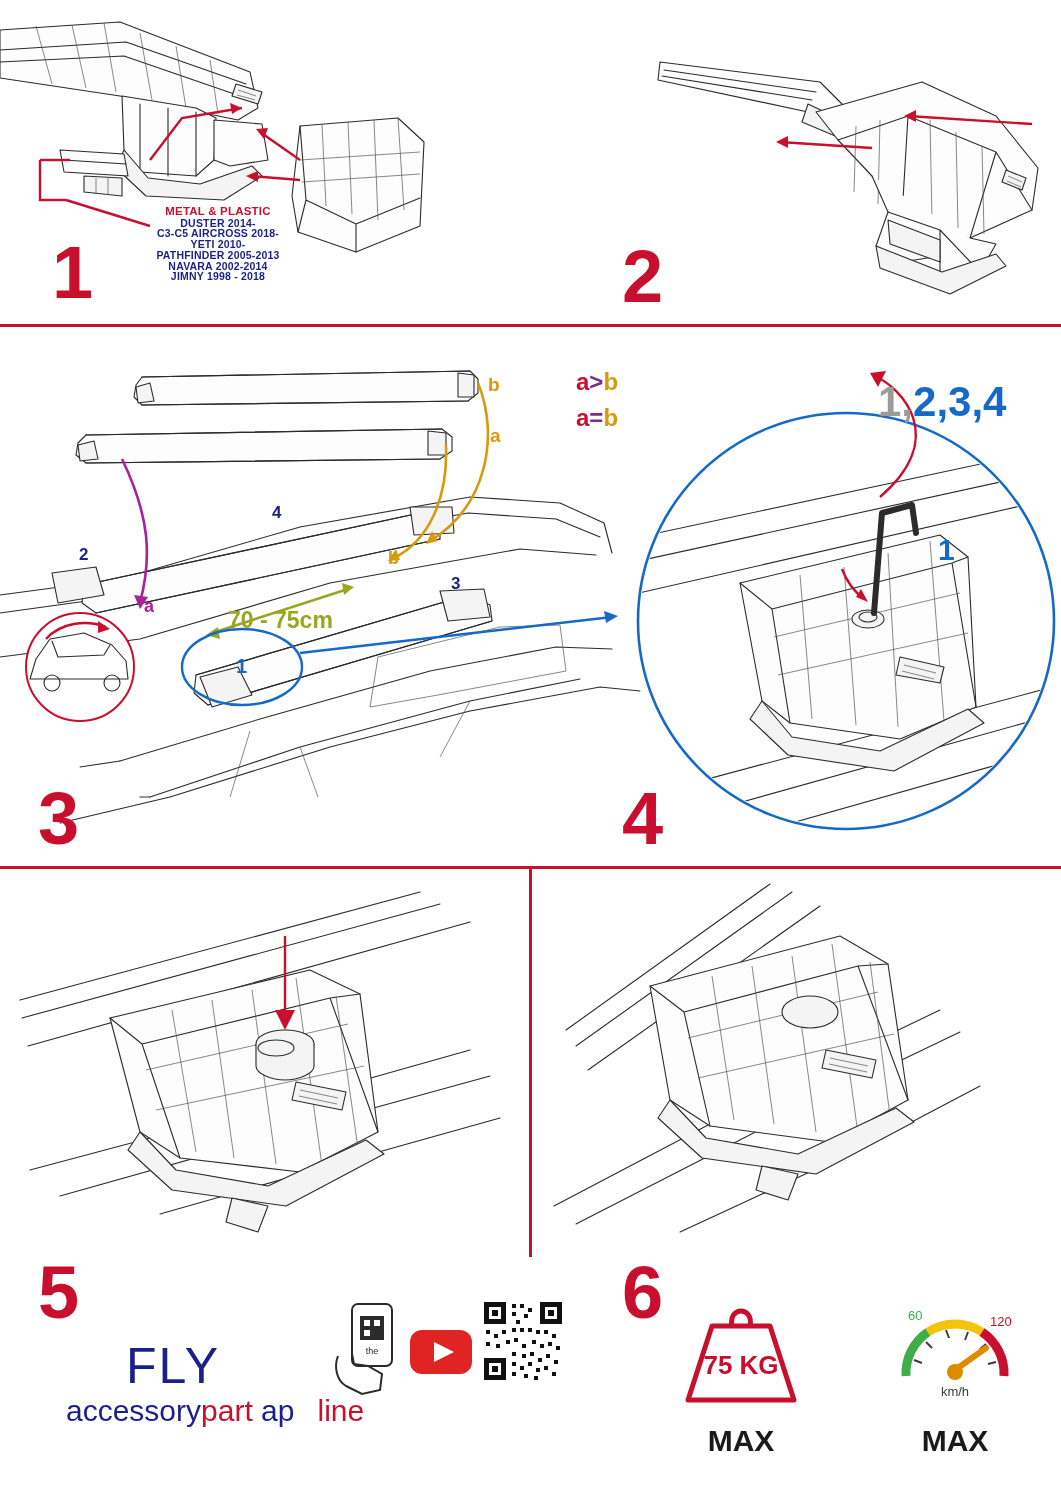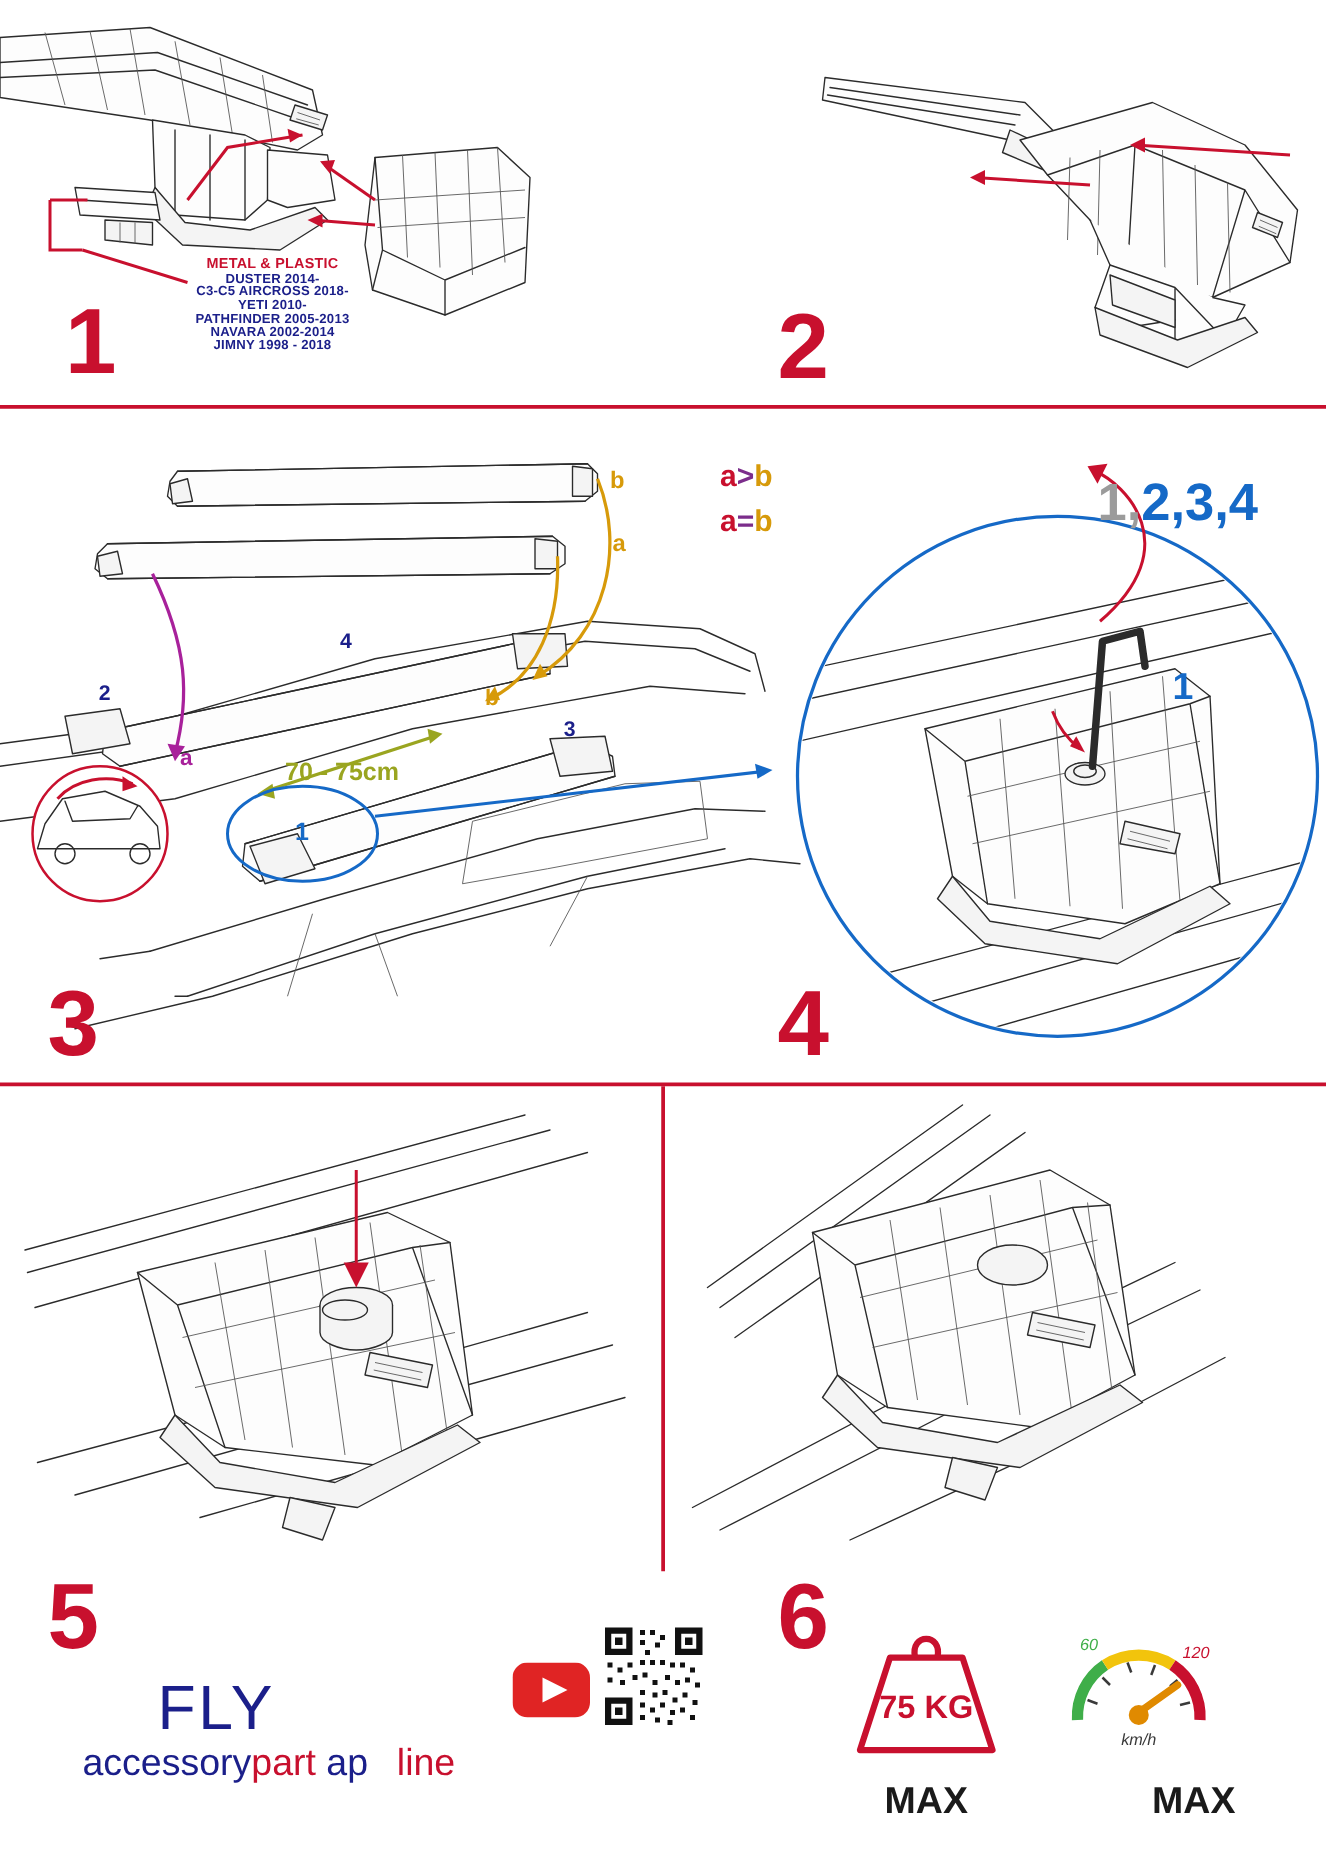--- a/index.html
+++ b/index.html
@@ -17,21 +17,21 @@
   .arrow-red{fill:none;stroke:#c8102e;stroke-width:2.4;}
   .arrow-blue{fill:none;stroke:#1569c7;stroke-width:2.4;}
   .panel{position:absolute;}
   .metal-list{position:absolute;text-align:center;line-height:1.02;}
   .metal-title{color:#c8102e;font-weight:bold;font-size:11.5px;letter-spacing:0.2px;}
   .metal-line{color:#1b1f8a;font-weight:bold;font-size:10.5px;letter-spacing:0.2px;}
   .ab-label{position:absolute;font-weight:bold;font-size:24px;}
   .fly-title{position:absolute;font-size:50px;letter-spacing:2px;color:#1b1f8a;font-family:"Liberation Sans",sans-serif;text-align:right;}
   .brandline{position:absolute;font-size:30px;font-family:"Liberation Sans",sans-serif;}
   .maxlabel{position:absolute;font-size:30px;font-weight:bold;color:#1a1a1a;font-family:"Liberation Sans",sans-serif;}
-  .dim-text{position:absolute;color:#9aa520;font-weight:bold;font-size:20px;}
+  .dim-text{position:absolute;color:#9aa520;font-weight:bold;font-size:23px;}
   .num1234{position:absolute;font-size:42px;font-weight:bold;font-family:"Liberation Sans",sans-serif;text-align:right;}
 </style>
 </head>
 <body>
 
 <div class="page">
 
   <div class="panel" style="left:0;top:0;width:1061px;height:325px;">
     <svg width="1061" height="325" viewBox="0 0 1061 325">
 
@@ -276,20 +276,31 @@
   </div>
 
   <div class="step-num step-big" style="left:38px;top:1256px;">5</div>
   <div class="step-num step-big" style="left:622px;top:1256px;">6</div>
 
   <div class="fly-title" style="left:126px;top:1337px;">FLY</div>
   <div class="brandline" style="left:66px;top:1394px;">
     <span style="color:#1b1f8a;">accessory</span><span style="color:#c8102e;">part</span><span style="color:#1b1f8a;">&nbsp;</span><span style="color:#1b1f8a;">ap</span><span style="color:#c8102e;margin-left:23px;">line</span>
   </div>
 
+  <div style="position:absolute;left:332px;top:1302px;width:72px;height:96px;">
+    <svg width="72" height="96" viewBox="0 0 72 96">
+      <rect x="20" y="2" width="40" height="62" rx="6" style="fill:#fff;stroke:#2b2b2b;stroke-width:2;"></rect>
+      <rect x="28" y="14" width="24" height="24" style="fill:#2b2b2b;"></rect>
+      <rect x="32" y="18" width="6" height="6" style="fill:#fff;"></rect>
+      <rect x="42" y="18" width="6" height="6" style="fill:#fff;"></rect>
+      <rect x="32" y="28" width="6" height="6" style="fill:#fff;"></rect>
+      <text x="40" y="52" font-size="9" fill="#2b2b2b" text-anchor="middle" font-family="Liberation Sans">the</text>
+      <path style="fill:none;stroke:#2b2b2b;stroke-width:2;" d="M6 54 C2 64 4 78 14 84 L30 92 L48 88 L50 72 L36 64 L22 62 L20 52"></path>
+    </svg>
+  </div>
 
   <div style="position:absolute;left:410px;top:1330px;width:62px;height:44px;">
     <svg width="62" height="44" viewBox="0 0 62 44">
       <rect x="0" y="0" width="62" height="44" rx="12" style="fill:#e02424;"></rect>
       <polygon points="24,12 44,22 24,32" fill="#ffffff"></polygon>
     </svg>
   </div>
 
   <div style="position:absolute;left:482px;top:1300px;width:82px;height:82px;">
     <svg width="82" height="82" viewBox="0 0 82 82">
@@ -353,21 +364,21 @@
 
   <div style="position:absolute;left:676px;top:1296px;width:130px;height:110px;">
     <svg width="130" height="110" viewBox="0 0 130 110">
       <path d="M36 30 L94 30 L118 104 L12 104 Z" style="fill:#fff;stroke:#c8102e;stroke-width:5;stroke-linejoin:round;"></path>
       <path d="M56 30 C52 10 78 10 74 30" style="fill:none;stroke:#c8102e;stroke-width:5;"></path>
     </svg>
   </div>
   <div style="position:absolute;left:676px;top:1350px;width:130px;text-align:center;color:#c8102e;font-weight:bold;font-size:26px;">75 KG</div>
   <div class="maxlabel" style="left:676px;top:1424px;width:130px;text-align:center;">MAX</div>
 
-  <div style="position:absolute;left:846px;top:1290px;width:130px;height:118px;font-style:italic;">
+  <div style="position:absolute;left:890px;top:1290px;width:130px;height:118px;">
     <svg width="130" height="118" viewBox="0 0 130 118">
       <path d="M16 86 A50 50 0 0 1 38 42" style="fill:none;stroke:#3fae49;stroke-width:9;"></path>
       <path d="M38 42 A50 50 0 0 1 92 42" style="fill:none;stroke:#f2c40c;stroke-width:9;"></path>
       <path d="M92 42 A50 50 0 0 1 114 86" style="fill:none;stroke:#c8102e;stroke-width:9;"></path>
       <g style="stroke:#3a3a3a;stroke-width:2;">
         <path d="M24 70 L32 73"></path>
           <path d="M36 52 L42 58"></path>
           <path d="M56 40 L59 48"></path>
           <path d="M78 42 L75 50"></path>
           <path d="M96 54 L90 59"></path>

